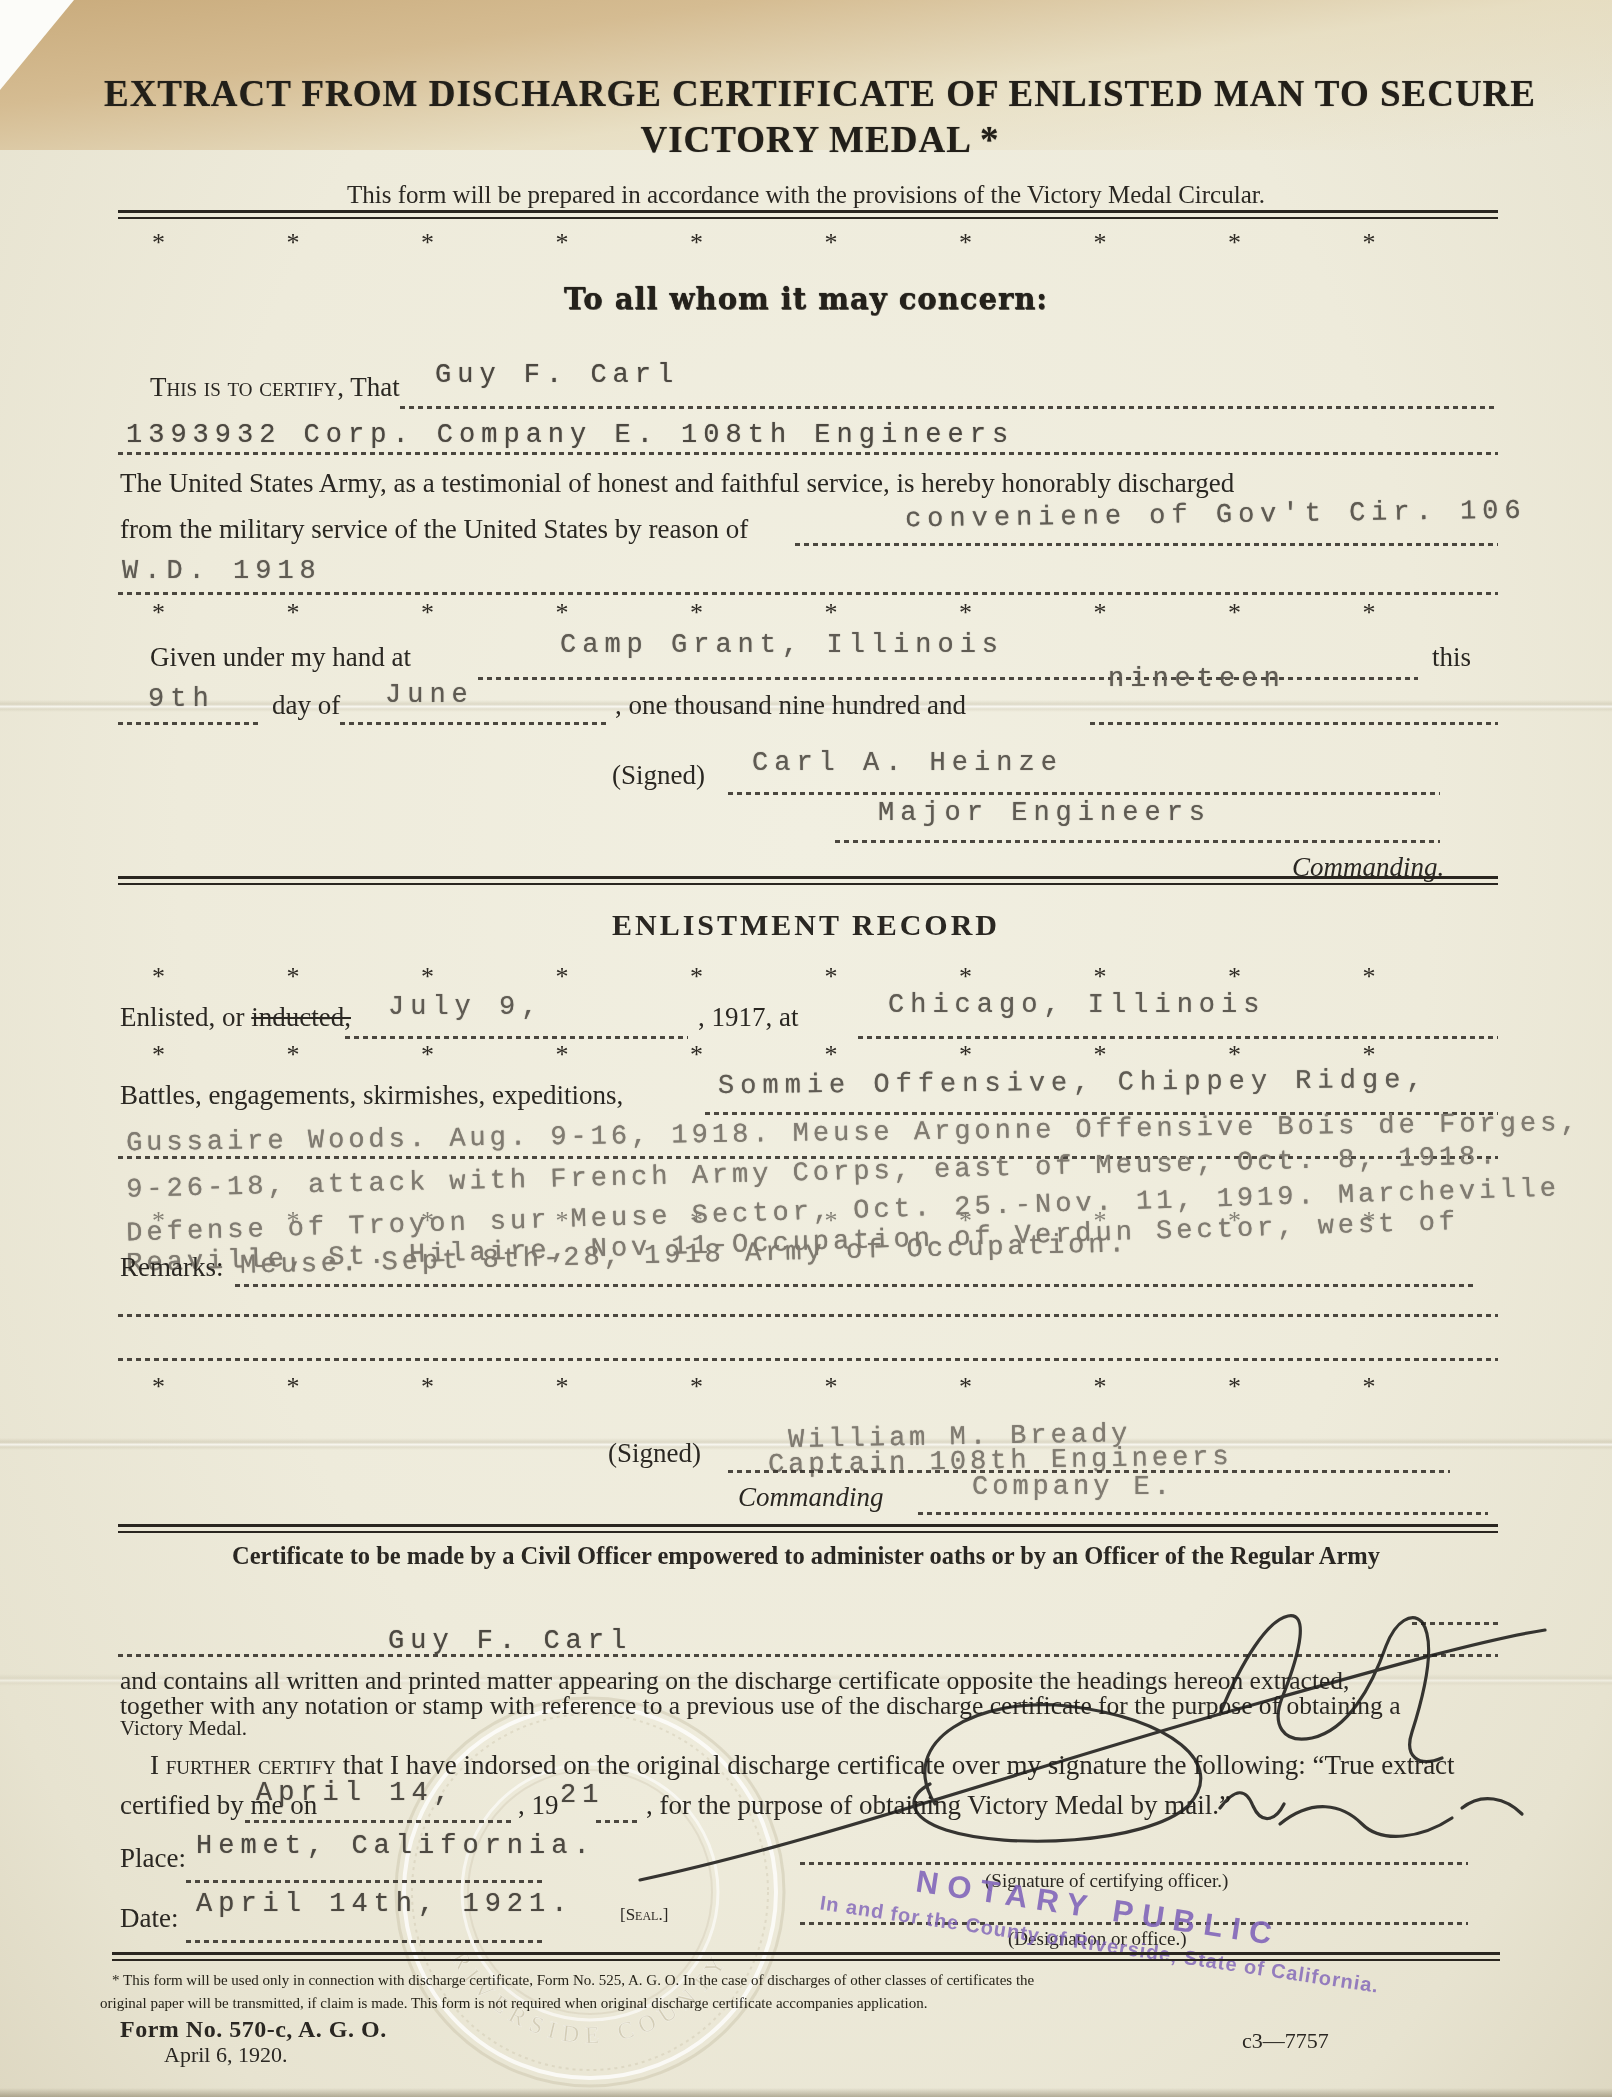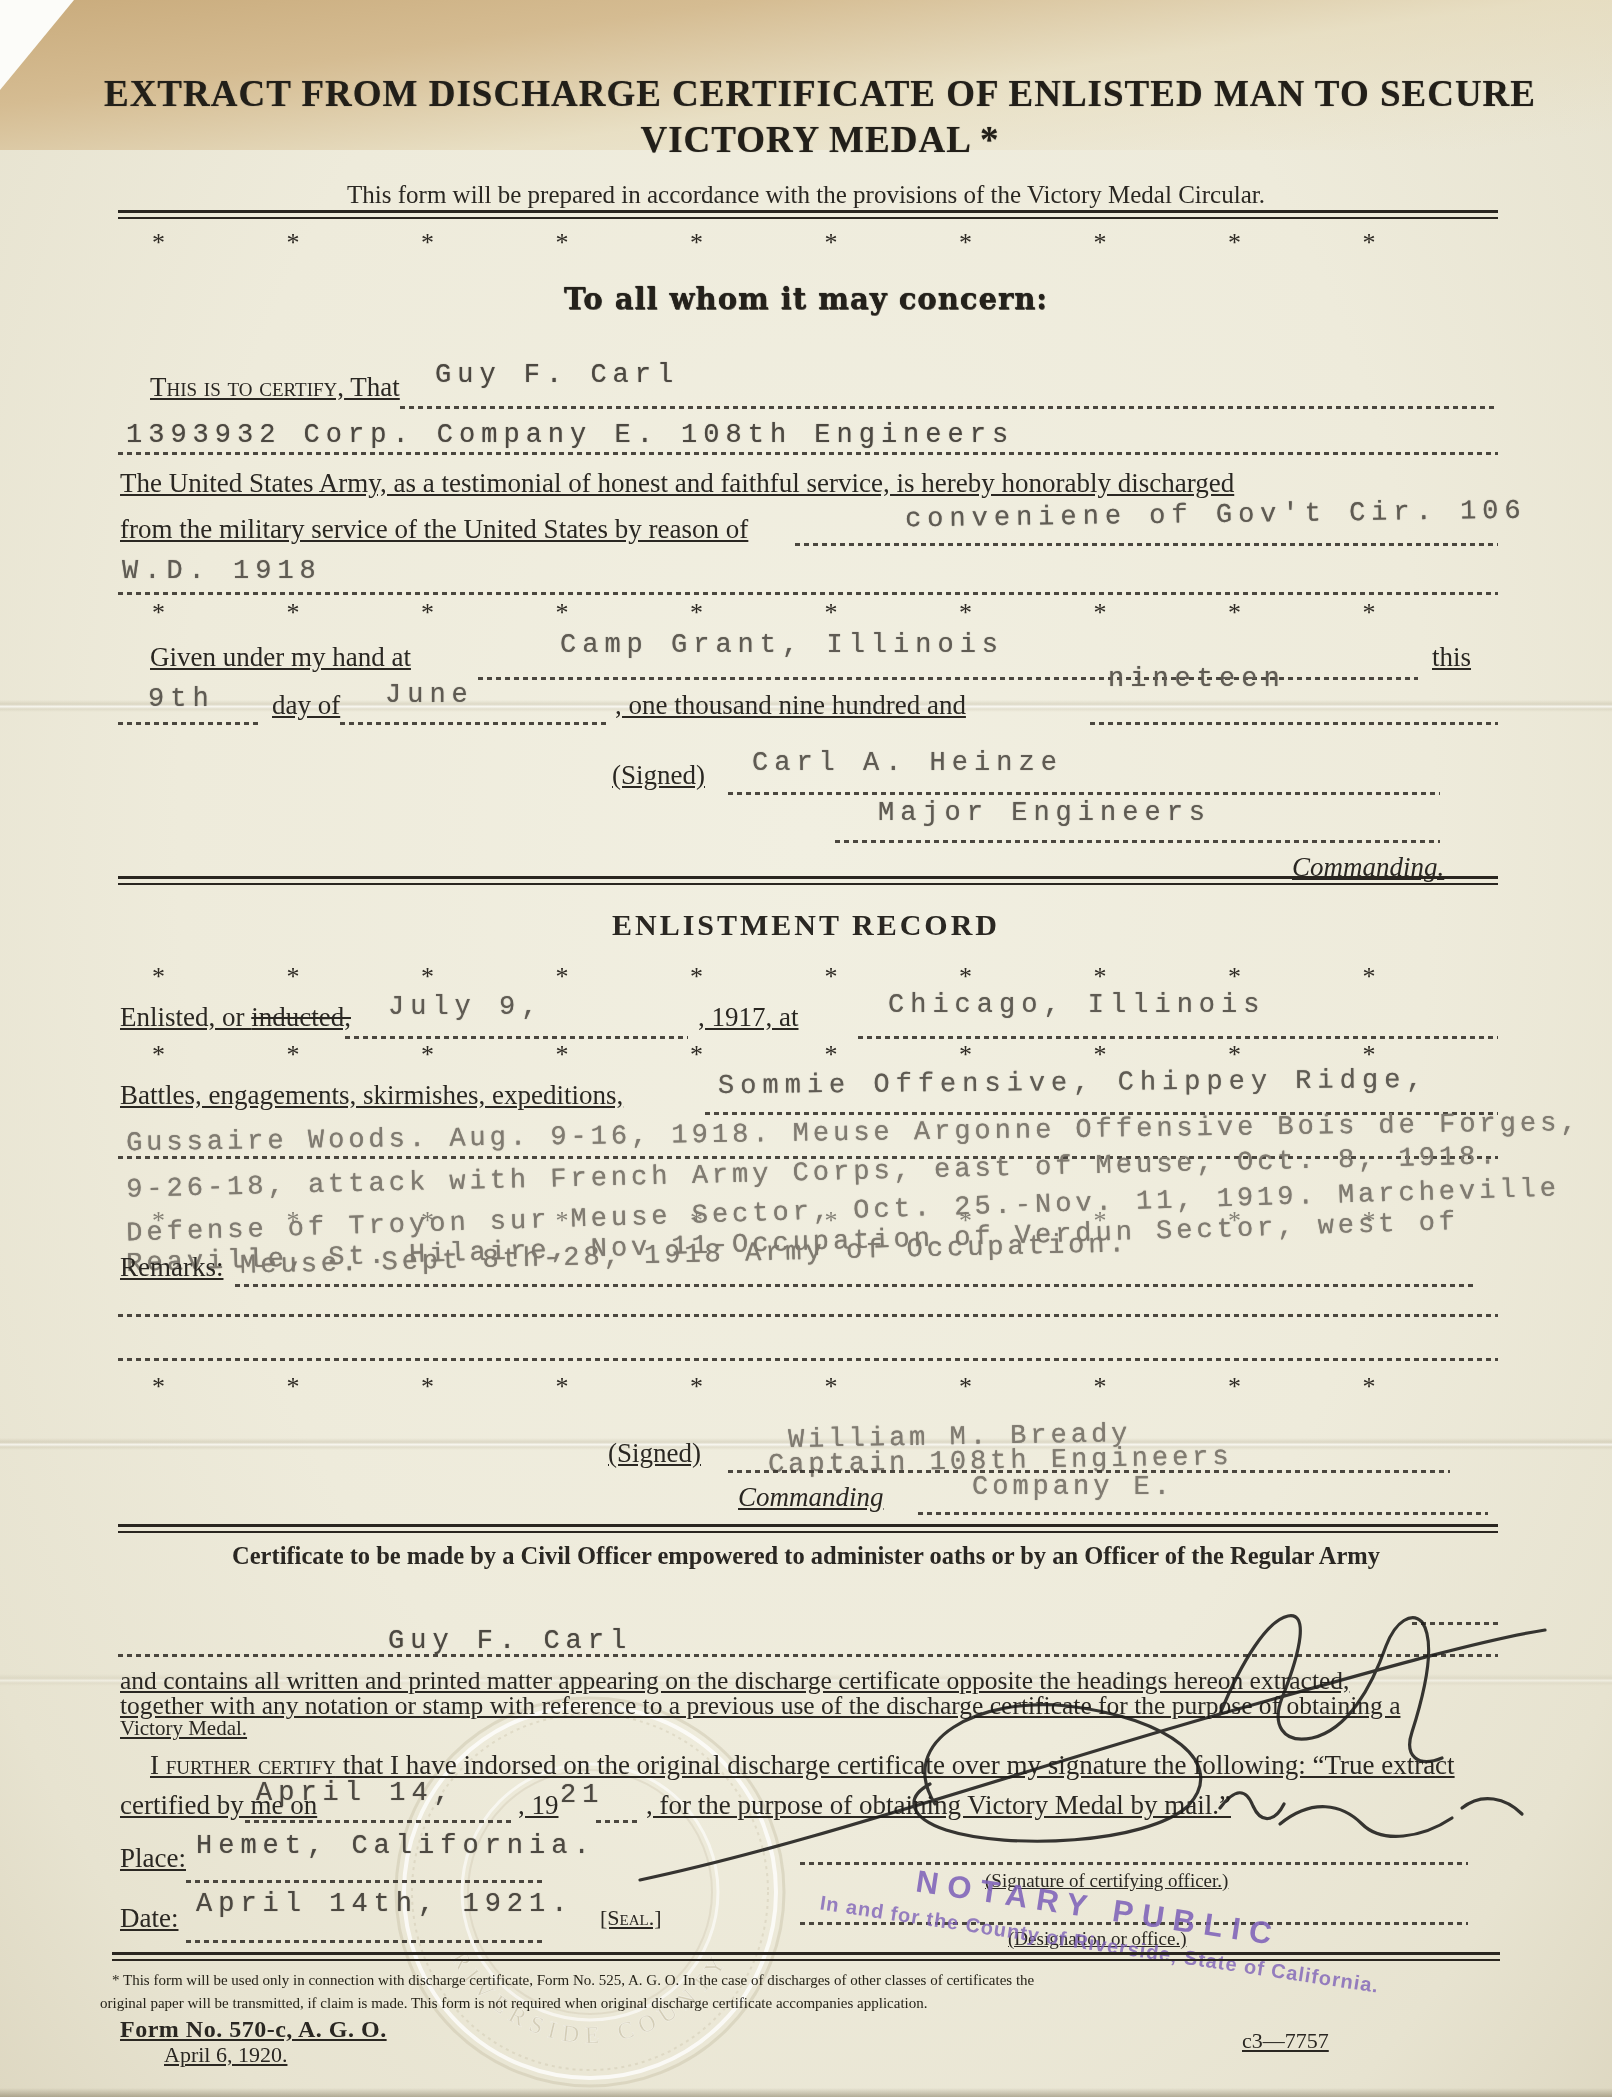--- a/index.html
+++ b/index.html
@@ -8,21 +8,21 @@
           radial-gradient(ellipse at 50% 40%, #f1efe1 0%, #eeebdb 55%, #e7e3d0 85%, #ded8c2 100%);
         font-family:"Liberation Serif", serif;color:#2a2722;}
   .abs{position:absolute;}
   .top-band{left:0;top:0;width:1612px;height:150px;
         background:linear-gradient(172deg,#c9ab7c 0%,#d5bc92 28%,rgba(230,219,188,.75) 58%,rgba(238,235,220,0) 95%);}
   .dogear{left:0;top:0;width:0;height:0;border-top:90px solid #fcfcf9;border-right:74px solid transparent;}
   .bottom-edge{left:0;bottom:0;width:1612px;height:9px;background:linear-gradient(180deg,rgba(0,0,0,0),rgba(110,100,75,.45));}
   .crease{left:0;width:1612px;height:12px;
         background:linear-gradient(180deg,rgba(255,255,255,0) 0%,rgba(146,135,104,.20) 35%,rgba(255,255,255,.55) 55%,rgba(146,135,104,.14) 75%,rgba(255,255,255,0) 100%);}
 
-  .serif{font-family:"Liberation Serif", serif;font-size:27px;text-decoration:underline;}
+  .serif{font-family:"Liberation Serif", serif;font-size:27px;}
   .sc{font-variant:small-caps;}
   .ital{font-style:italic;}
   .bold{font-weight:bold;}
   .center{left:0;width:1612px;text-align:center;}
   .title{font-weight:bold;font-size:37px;letter-spacing:1px;color:#221f19;
          text-shadow:0 0 1px rgba(34,31,25,.6);padding-left:14px;}
   .subtitle{font-size:25px;}
   .blackletter{font-family:"DejaVu Serif", serif;font-weight:bold;font-size:29px;letter-spacing:1px;
          color:#24211b;text-shadow:0 0 1px #24211b, 0.5px 0.5px 0 rgba(36,33,27,.7);}
   .heading2{font-weight:bold;font-size:30px;letter-spacing:3px;}
@@ -161,21 +161,21 @@
 
   <div class="abs serif" style="left:120px;top:1843px">Place:</div>
   <div class="abs typed dark" style="left:196px;top:1831px">Hemet, California.</div>
   <div class="abs dot" style="left:186px;top:1880px;width:360px"></div>
   <div class="abs dot" style="left:800px;top:1862px;width:668px"></div>
   <div class="abs serif caption" style="left:985px;top:1870px">(Signature of certifying officer.)</div>
 
   <div class="abs serif" style="left:120px;top:1903px">Date:</div>
   <div class="abs typed dark" style="left:196px;top:1889px">April 14th, 1921.</div>
   <div class="abs dot" style="left:186px;top:1940px;width:360px"></div>
-  <div class="abs serif sc" style="left:600px;top:1905px;font-size:22px">[Seal.]</div>
+  <div class="abs serif sc" style="left:620px;top:1905px;font-size:17px">[Seal.]</div>
   <div class="abs dot" style="left:800px;top:1922px;width:668px"></div>
   <div class="abs serif caption" style="left:1008px;top:1928px">(Designation or office.)</div>
 
   <div class="abs stamp" style="left:828px;top:1850px;width:660px">
     <div class="l1">NOTARY PUBLIC</div>
     <div class="l2">In and for the County of Riverside, State of California.</div>
   </div>
 
   <svg class="abs" style="left:580px;top:1592px" width="1000" height="300" viewBox="0 0 1000 300" fill="none" stroke="#1d1c1a" stroke-width="3.2" stroke-linecap="round" opacity=".88">
     <path d="M60,288 C230,252 430,182 640,122 C790,80 900,48 965,38"></path>

